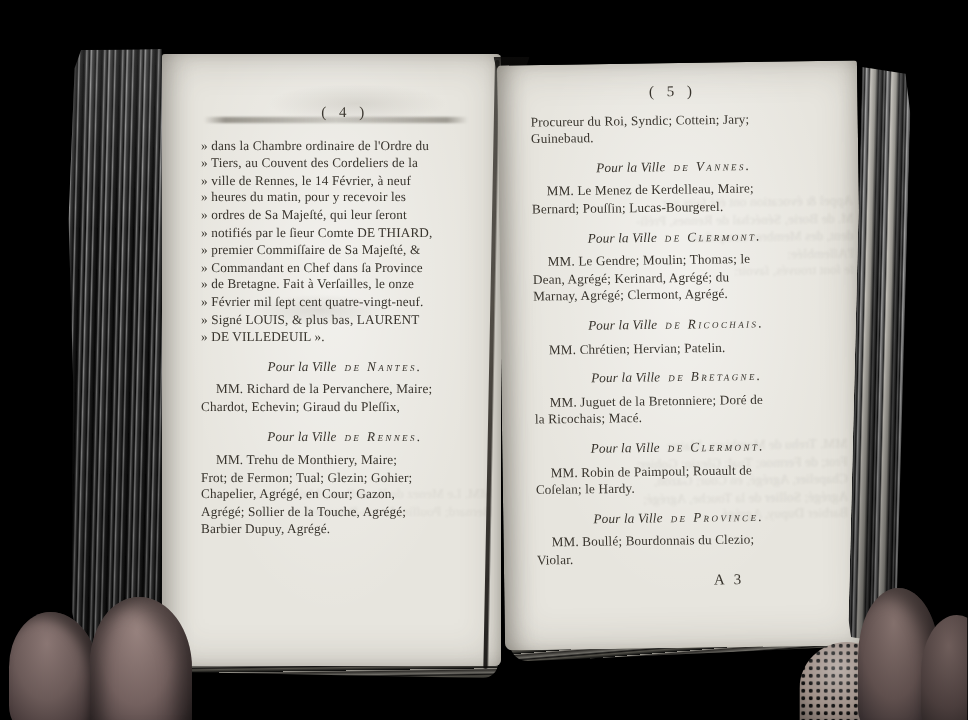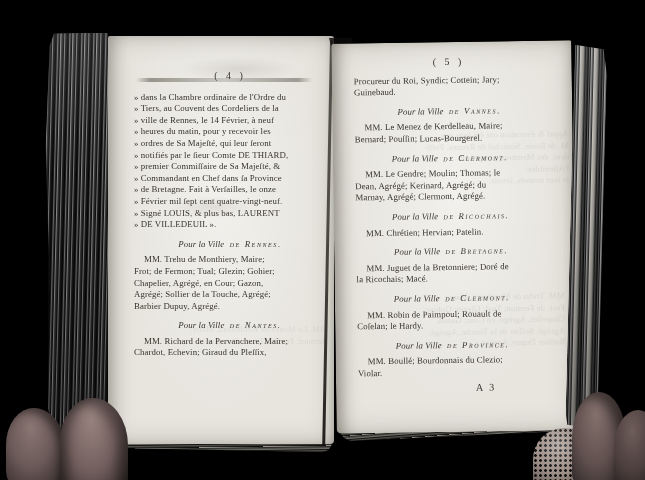--- a/index.html
+++ b/index.html
@@ -150,36 +150,36 @@
 » premier Commiſſaire de Sa Majeſté, &amp;
 » Commandant en Chef dans ſa Province
 » de Bretagne. Fait à Verſailles, le onze
 » Février mil ſept cent quatre-vingt-neuf.
 » Signé LOUIS, &amp; plus bas, LAURENT
 » DE VILLEDEUIL ».</div>
 
     <div class="section">
       <div class="heading">
         <span class="hp">Pour la Ville</span>
+        <span class="hc">de Nantes.</span>
+      </div>
+      <div class="body para indent">MM. Richard de la Pervanchere, Maire;
+Chardot, Echevin; Giraud du Pleſſix,</div>
+    </div>
+
+    <div class="section">
+      <div class="heading">
+        <span class="hp">Pour la Ville</span>
         <span class="hc">de Rennes.</span>
       </div>
       <div class="body para indent">MM. Trehu de Monthiery, Maire;
 Frot; de Fermon; Tual; Glezin; Gohier;
 Chapelier, Agrégé, en Cour; Gazon,
 Agrégé; Sollier de la Touche, Agrégé;
 Barbier Dupuy, Agrégé.</div>
-    </div>
-
-    <div class="section">
-      <div class="heading">
-        <span class="hp">Pour la Ville</span>
-        <span class="hc">de Nantes.</span>
-      </div>
-      <div class="body para indent">MM. Richard de la Pervanchere, Maire;
-Chardot, Echevin; Giraud du Pleſſix,</div>
     </div>
 
     <div class="ghost ghost-l1">MM. Le Menez de Kerdelleau, Maire;
 Bernard; Pouſſin; Lucas-Bourgerel.</div>
   </div>
 
   <div class="gutter"></div>
   <div class="gutter-wedge"></div>
 
   <div class="page page-right">

